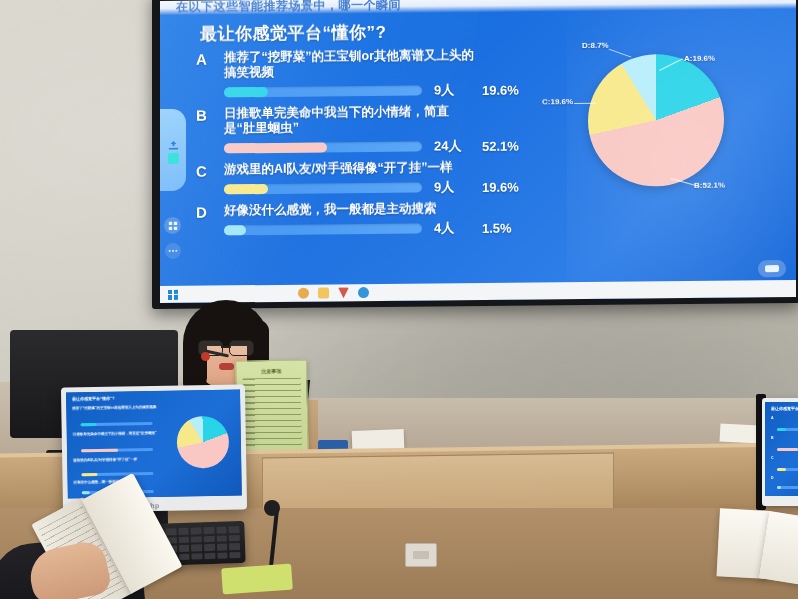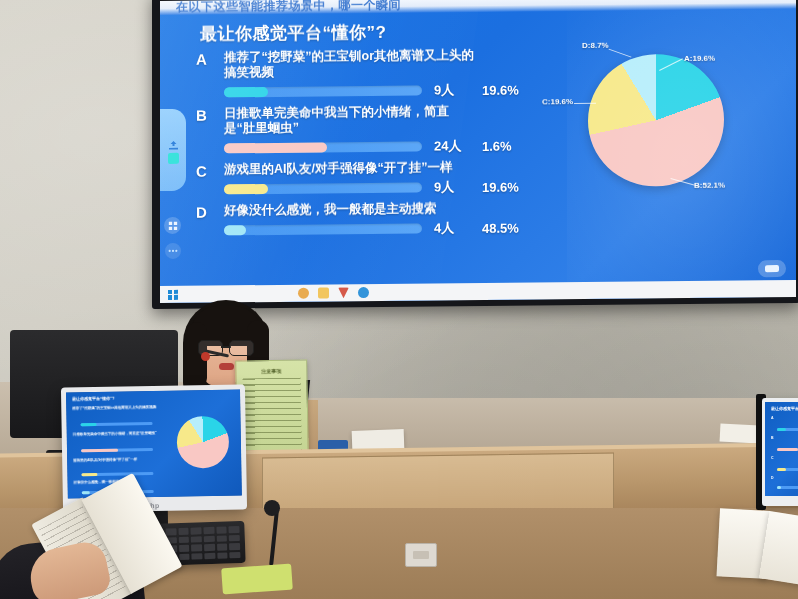--- a/index.html
+++ b/index.html
@@ -320,21 +320,21 @@
           </div>
 
           <div class="opt">
             <div class="opt-letter">B</div>
             <div class="opt-text">日推歌单完美命中我当下的小情绪，简直是“肚里蛔虫”</div>
             <div class="bar-row">
               <div class="bar-track">
                 <div class="bar-fill" style="width:52%;background:#f9c8c4;"></div>
               </div>
               <div class="bar-count">24人</div>
-              <div class="bar-pct">1.6%</div>
+              <div class="bar-pct">52.1%</div>
             </div>
           </div>
 
           <div class="opt">
             <div class="opt-letter">C</div>
             <div class="opt-text">游戏里的AI队友/对手强得像“开了挂”一样</div>
             <div class="bar-row">
               <div class="bar-track">
                 <div class="bar-fill" style="width:22%;background:#f7e98a;"></div>
               </div>
@@ -344,21 +344,21 @@
           </div>
 
           <div class="opt">
             <div class="opt-letter">D</div>
             <div class="opt-text">好像没什么感觉，我一般都是主动搜索</div>
             <div class="bar-row">
               <div class="bar-track">
                 <div class="bar-fill" style="width:11%;background:#9fe6f7;"></div>
               </div>
               <div class="bar-count">4人</div>
-              <div class="bar-pct">48.5%</div>
+              <div class="bar-pct">1.5%</div>
             </div>
           </div>
 
         </div>
 
         <div class="pie-wrap">
           <div class="pie" style="background:conic-gradient(#2ad4e8 0turn 0.196turn,#f9c8c4 0.196turn 0.717turn,#f7e98a 0.717turn 0.913turn,#b7eefb 0.913turn 1turn);"></div>
 
           <div class="leader" style="left:100px;top:28px;width:26px;transform:rotate(-26deg);"></div>
           <div class="pie-lbl" style="left:126px;top:18px;">A:19.6%</div>

